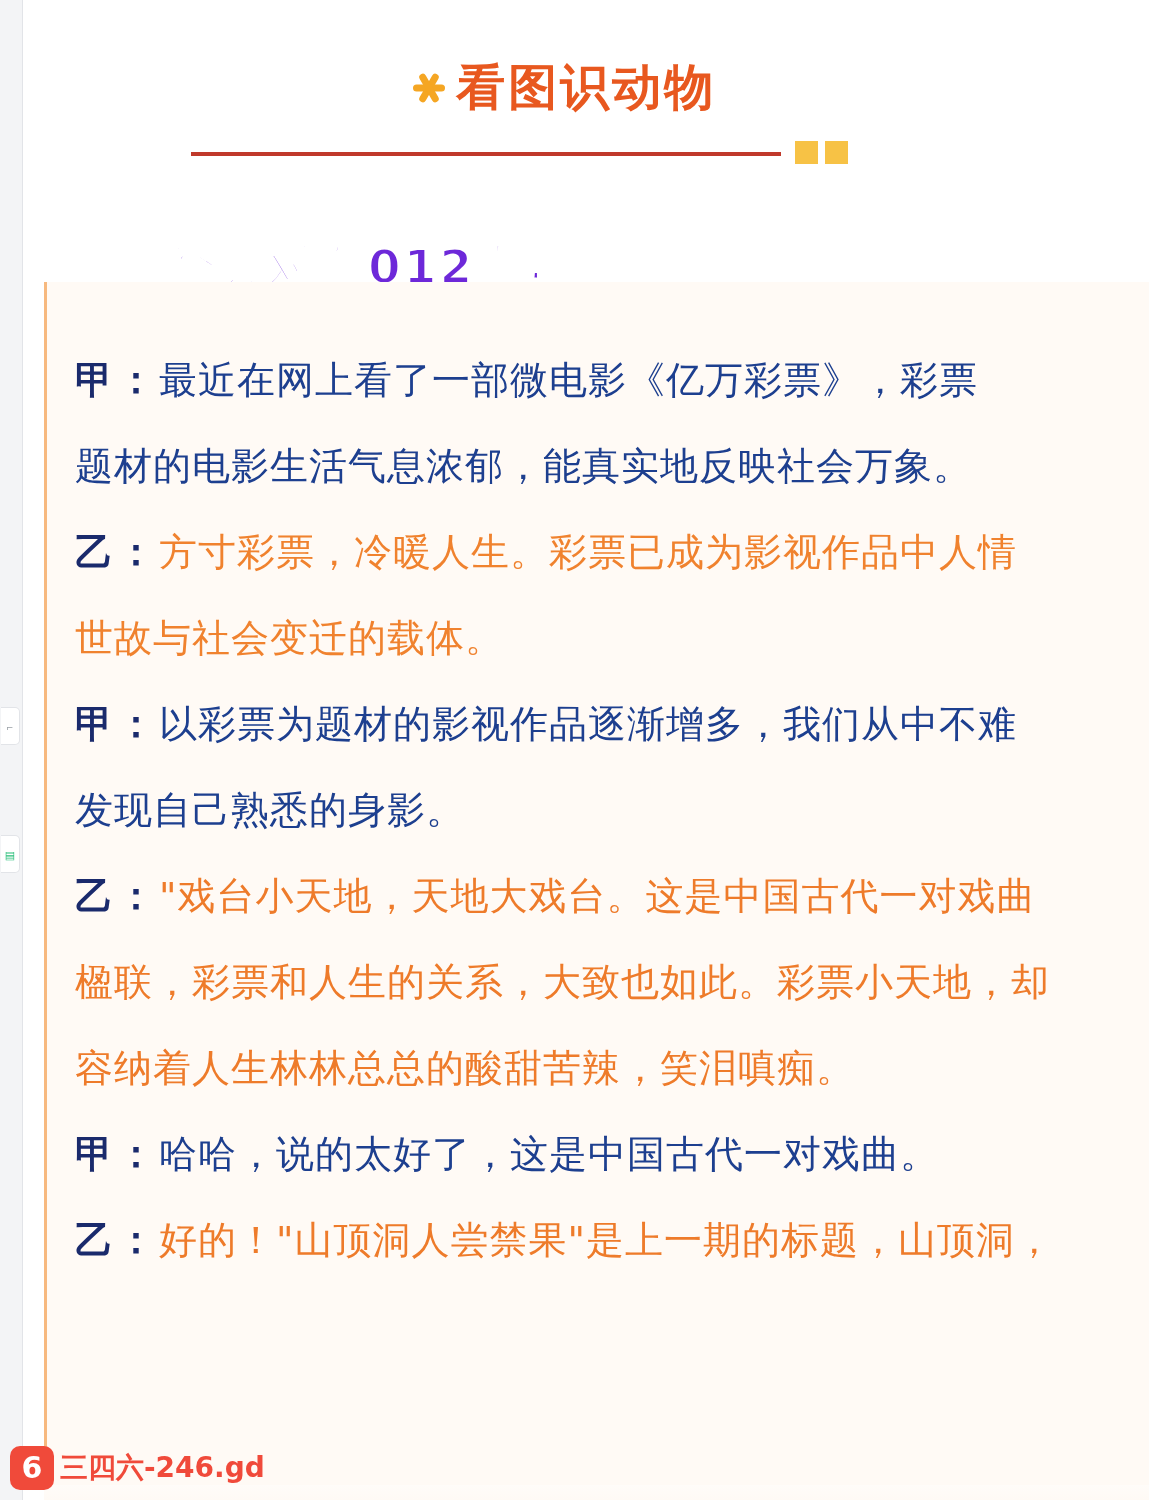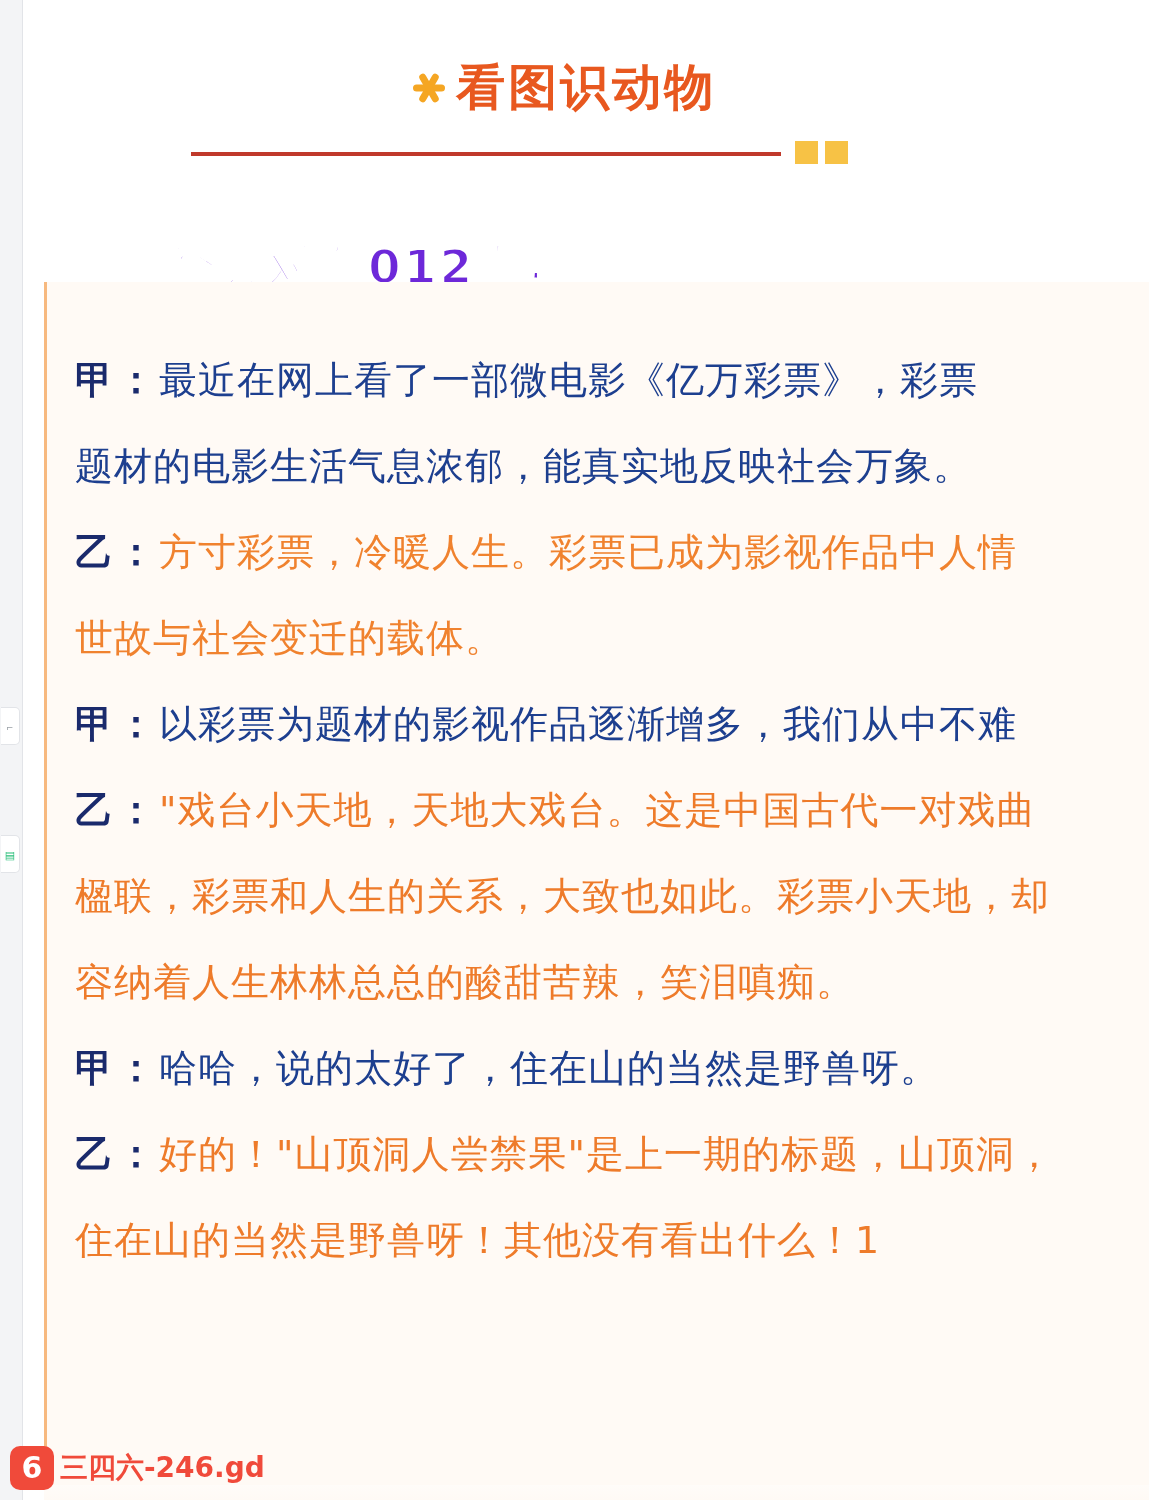--- a/index.html
+++ b/index.html
@@ -241,40 +241,40 @@
     <div class="line">
       <span class="speaker sp-b">乙：</span><span class="txt-b">方寸彩票，冷暖人生。彩票已成为影视作品中人情</span>
     </div>
     <div class="line">
       <span class="txt-b">世故与社会变迁的载体。</span>
     </div>
 
     <div class="line">
       <span class="speaker sp-a">甲：</span><span class="txt-a">以彩票为题材的影视作品逐渐增多，我们从中不难</span>
     </div>
+    <div class="line">
+      <span class="txt-a">发现自己熟悉的身影。</span>
+    </div>
 
     <div class="line">
       <span class="speaker sp-b">乙：</span><span class="txt-b2">"戏台小天地，天地大戏台。这是中国古代一对戏曲</span>
     </div>
     <div class="line">
       <span class="txt-b2">楹联，彩票和人生的关系，大致也如此。彩票小天地，却</span>
     </div>
     <div class="line">
       <span class="txt-b2">容纳着人生林林总总的酸甜苦辣，笑泪嗔痴。</span>
     </div>
 
     <div class="line">
-      <span class="speaker sp-a">甲：</span><span class="txt-a">哈哈，说的太好了，住在山的当然是野兽呀。</span>
+      <span class="speaker sp-a">甲：</span><span class="txt-a">哈哈，说的太好了，这是中国古代一对戏曲。</span>
     </div>
 
     <div class="line">
       <span class="speaker sp-b">乙：</span><span class="txt-b2">好的！"山顶洞人尝禁果"是上一期的标题，山顶洞，</span>
-    </div>
-    <div class="line">
-      <span class="txt-b2">住在山的当然是野兽呀！其他没有看出什么！1</span>
     </div>
 
 
   </div>
 </div>
 
 <div class="fade-bottom"></div>
 
 <div class="watermark">
   <div class="wm-badge">6</div>

